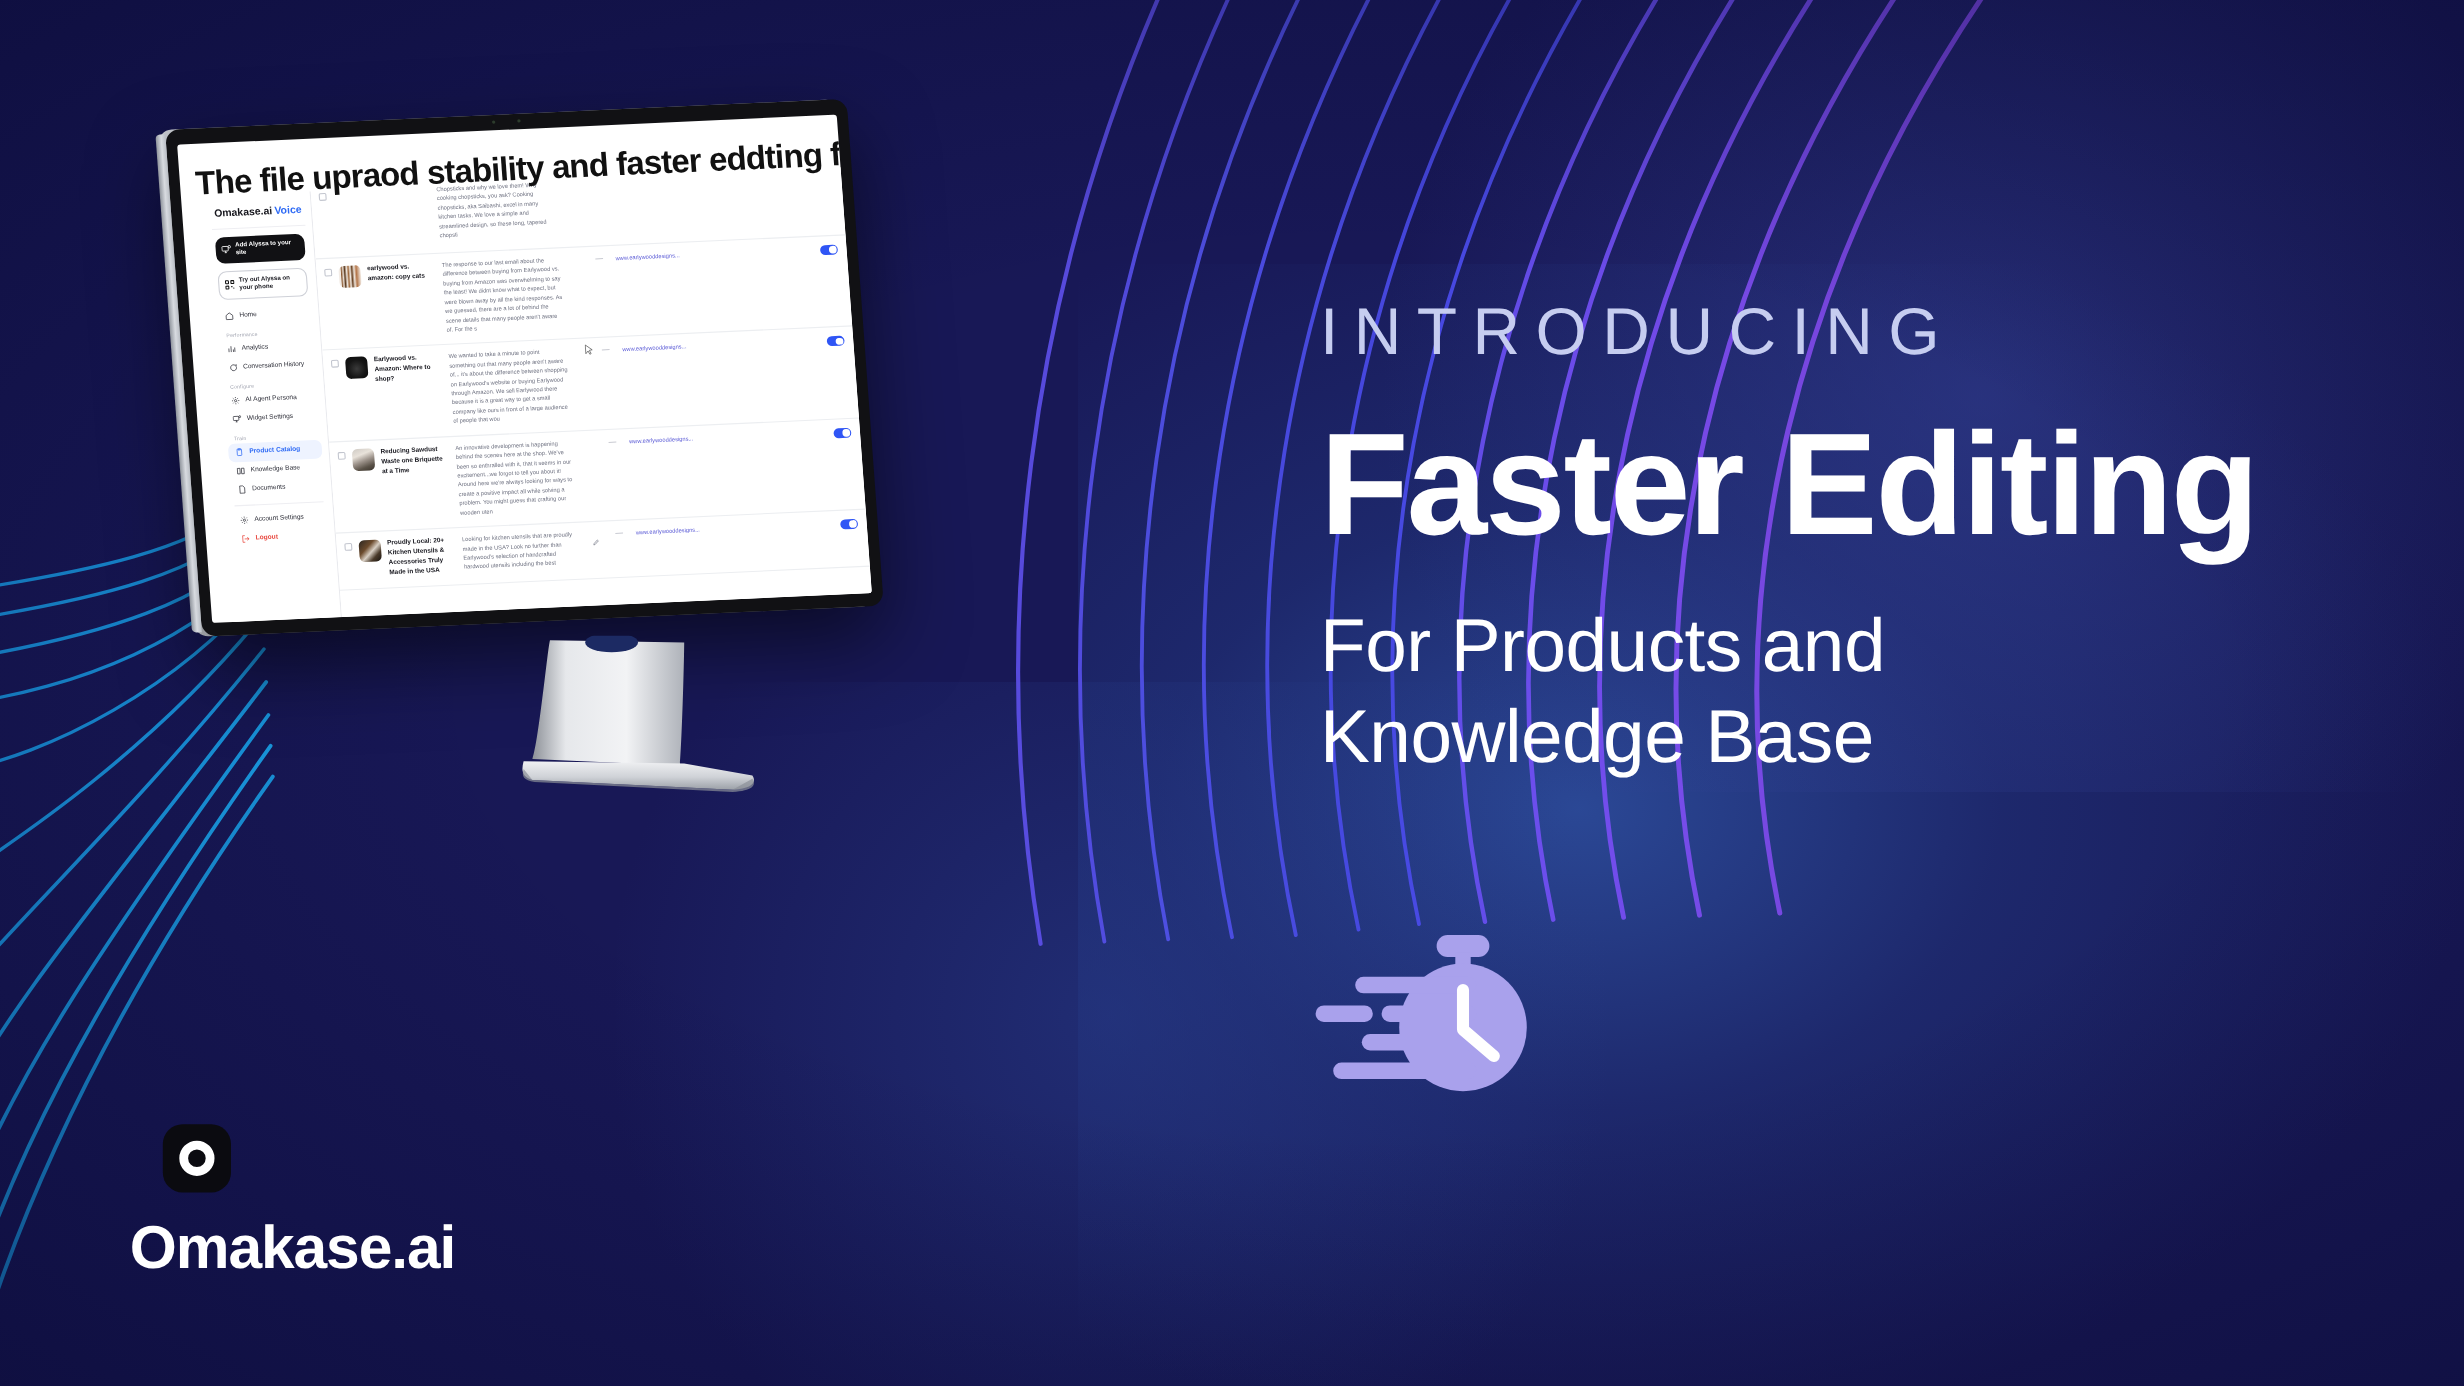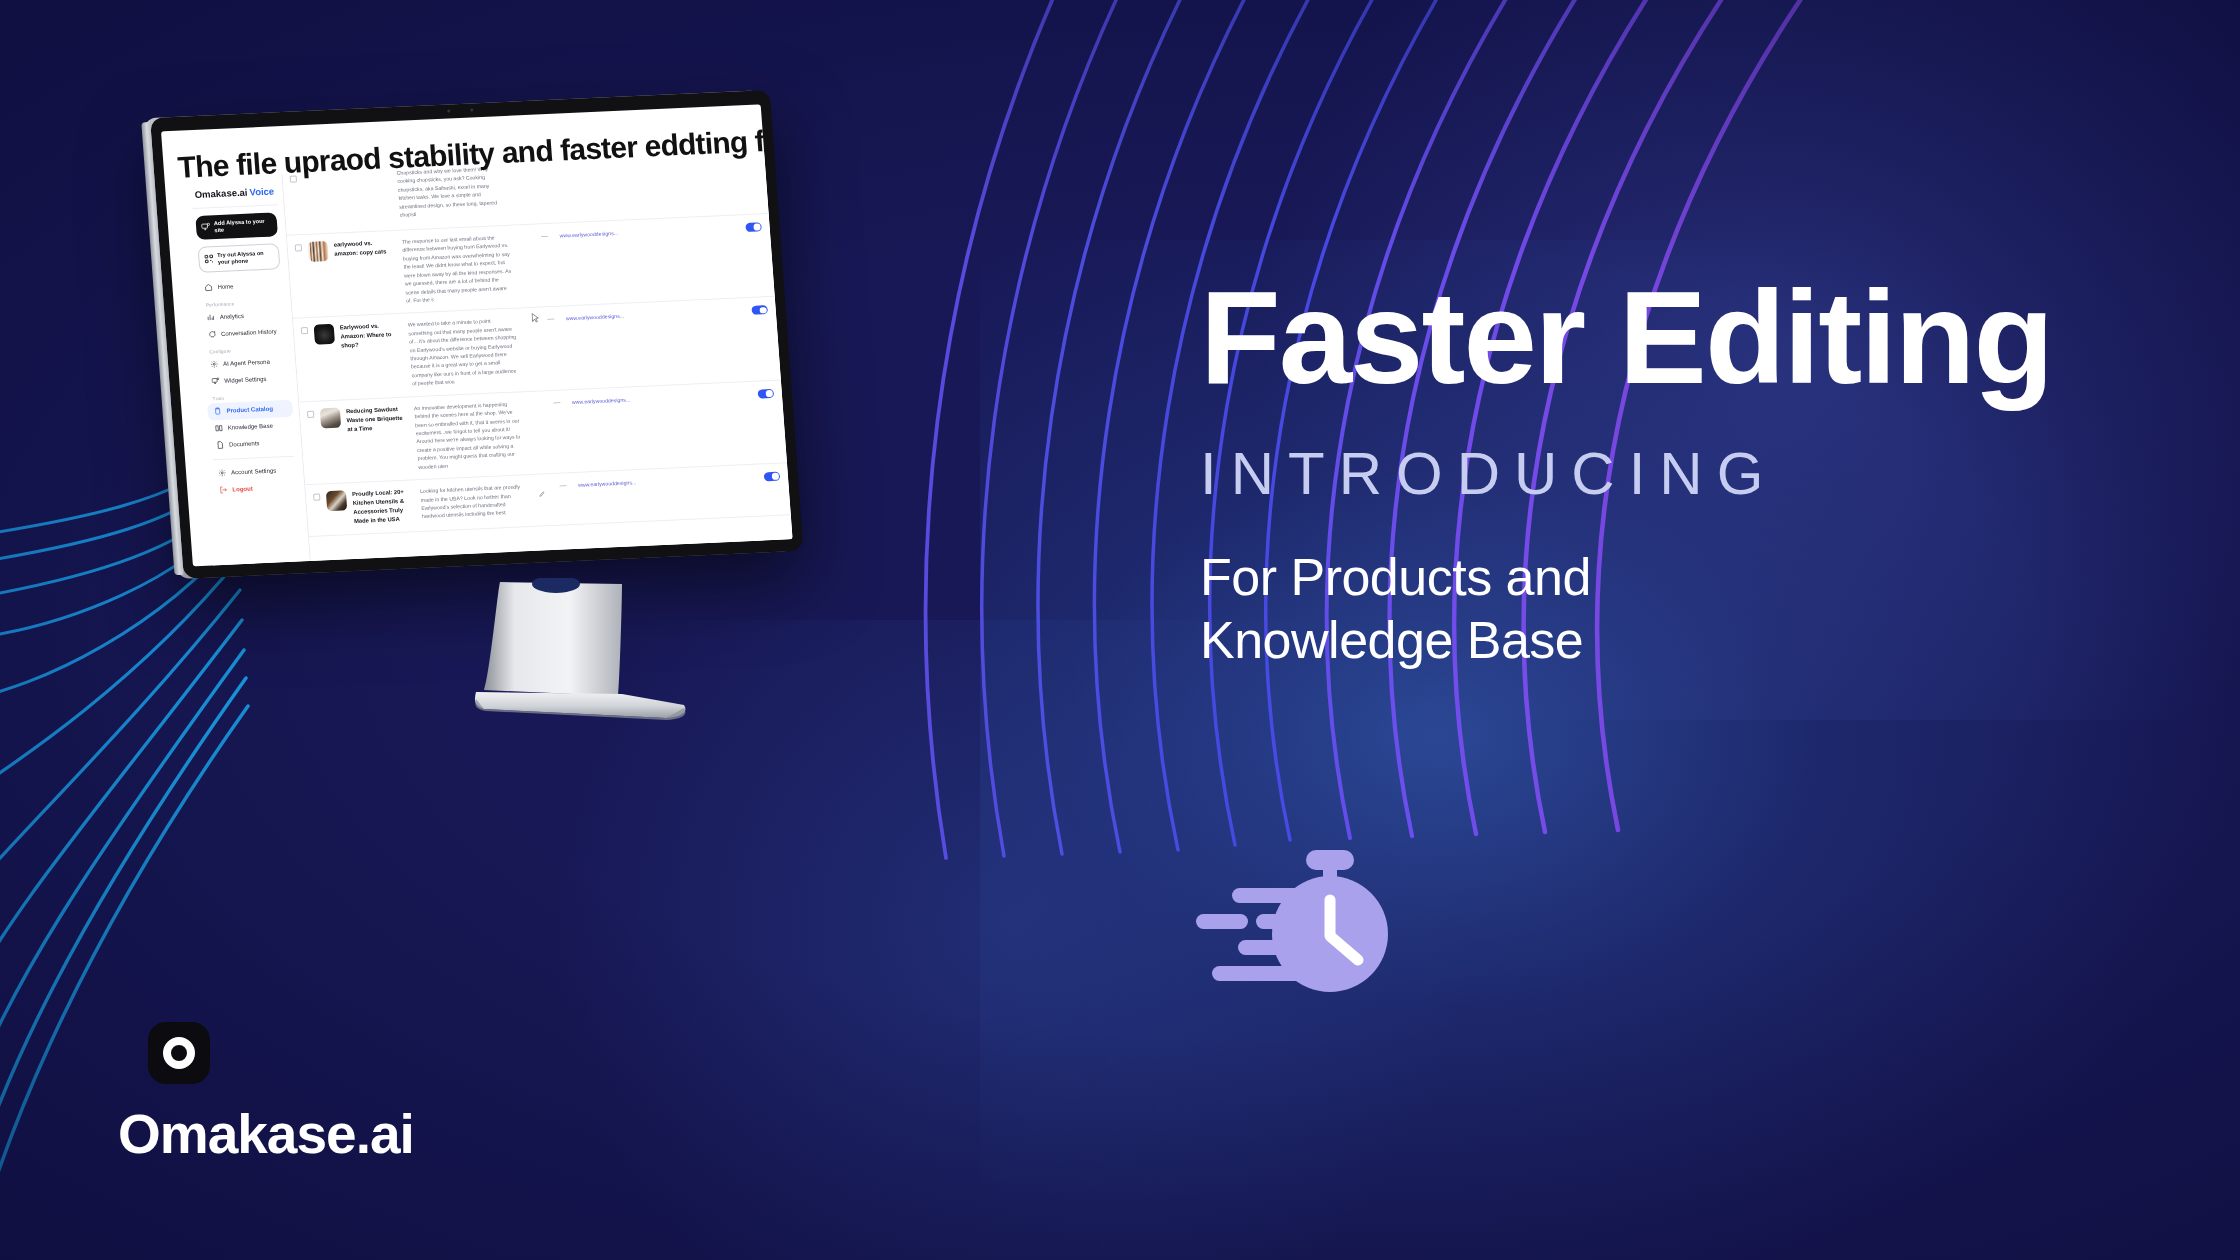--- a/index.html
+++ b/index.html
@@ -30,21 +30,21 @@
   #introducing{
     font-size:60px; letter-spacing:14px; font-weight:400;
     color:#C6CDF0; line-height:1; margin-bottom:42px;
     font-family:"Liberation Sans", sans-serif;
   }
   #headline{
     font-size:132px; font-weight:700; color:#ffffff; line-height:1.0;
     letter-spacing:-2px; margin-bottom:40px;
   }
   #subline{
-    font-size:52px; font-weight:400; color:#ffffff; line-height:1.22;
+    font-size:68px; font-weight:400; color:#ffffff; line-height:1.22;
     letter-spacing:-.5px;
   }
   #subline span{ display:block; }
 
   
   #stopwatch{ position:absolute; left:1190px; top:838px; width:240px; height:160px; }
 
   
   #brand{ position:absolute; left:118px; top:1022px; width:420px; }
   #brand-mark{ width:62px; height:62px; border-radius:18px; background:#0b0b10;
@@ -391,22 +391,22 @@
         <stop offset="100%" stop-color="#9ba0a7"></stop>
       </linearGradient>
     </defs>
     <path d="M30 4 C28 10 20 95 14 112 L148 118 C150 96 152 22 152 6 Z" fill="url(#gNeck)"></path>
     <ellipse cx="86" cy="6" rx="24" ry="9" fill="#1c2a63"></ellipse>
     <path d="M6 114 C4 122 4 128 14 131 L196 140 C214 139 218 133 214 127 L152 116 Z" fill="url(#gBase)"></path>
     <path d="M6 121 C4 128 6 131 16 133 L196 142 C214 141 218 136 214 130 L196 140 L14 131 Z" fill="#8b9098" opacity=".7"></path>
   </svg>
 
   <div id="right-col">
+    <div id="introducing">INTRODUCING</div>
     <div id="headline">Faster Editing</div>
-    <div id="introducing">INTRODUCING</div>
     <div id="subline">
       <span>For Products and</span>
       <span>Knowledge Base</span>
     </div>
   </div>
 
   <svg id="stopwatch" viewBox="0 0 240 160">
     <g fill="#A9A1EC">
       <rect x="116" y="12" width="48" height="20" rx="10"></rect>
       <rect x="133" y="28" width="14" height="14"></rect>

